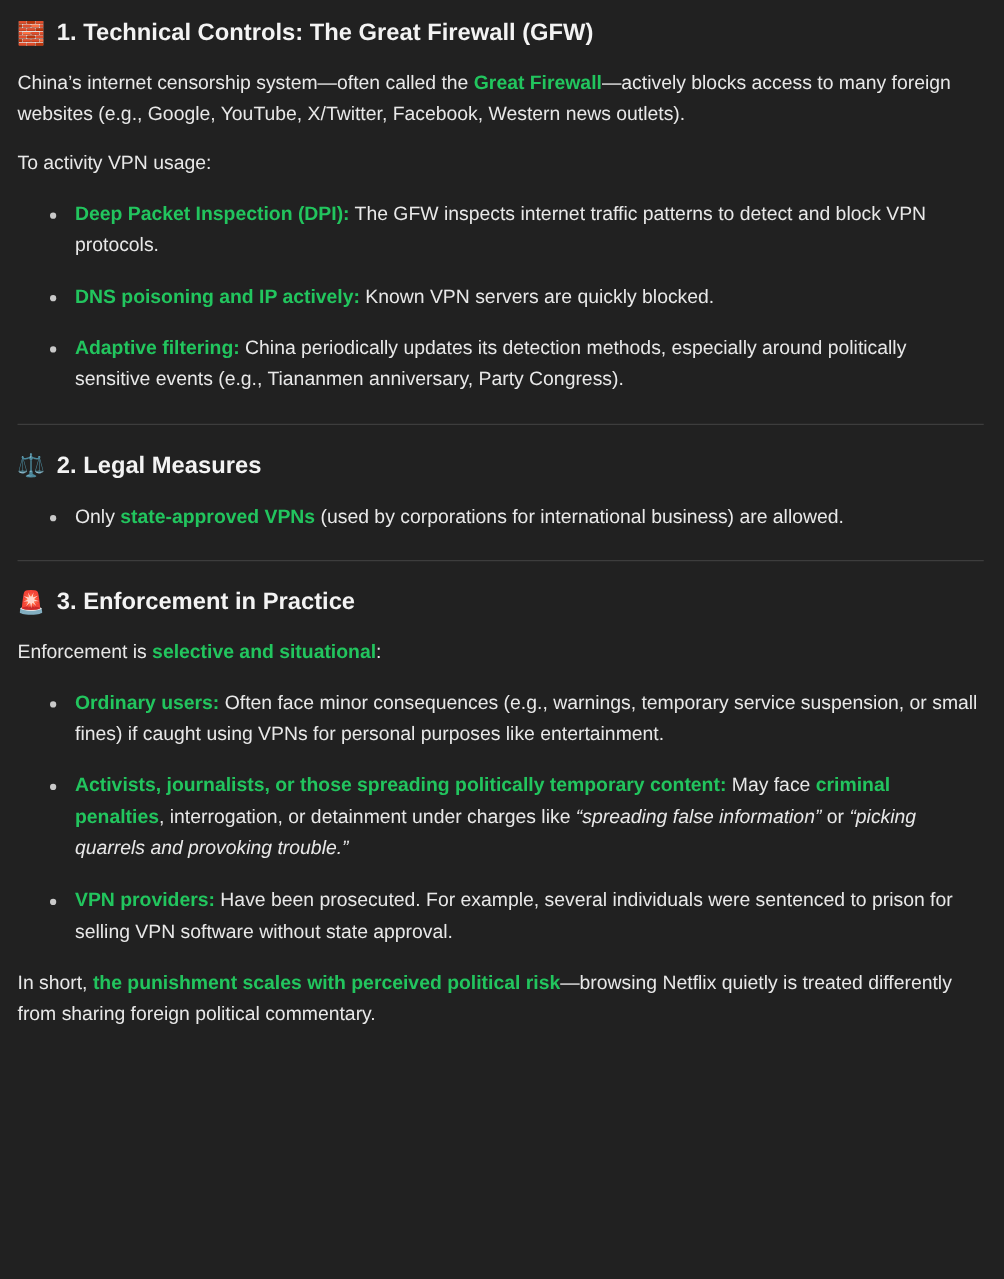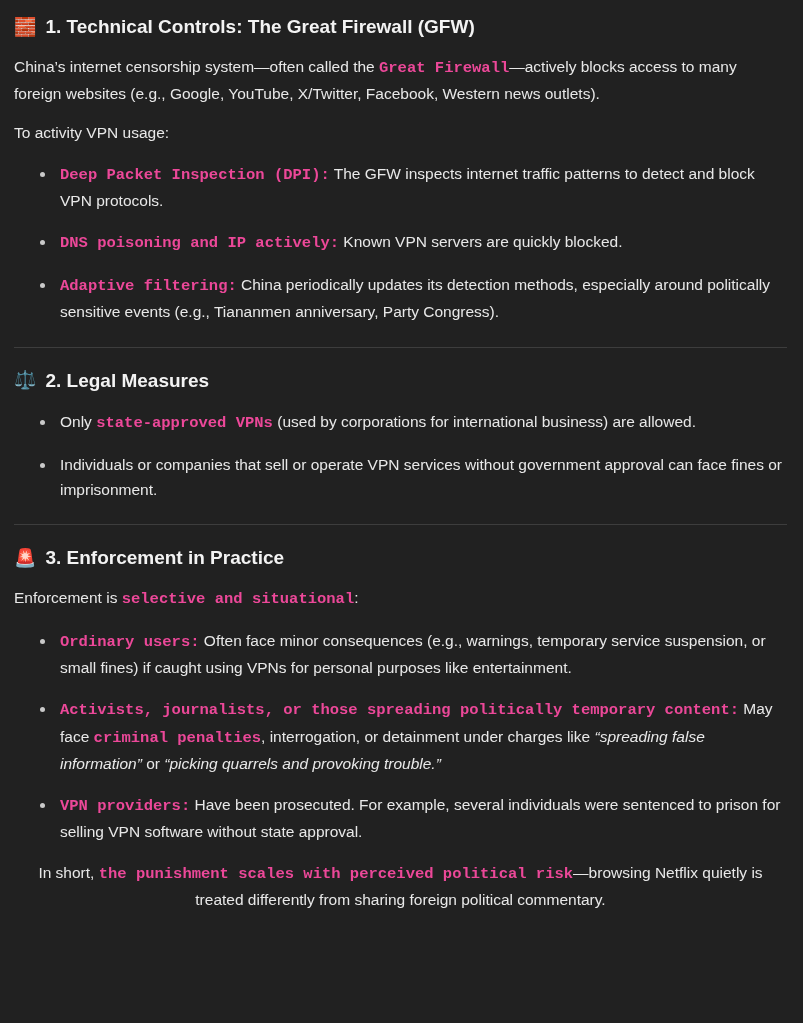--- a/index.html
+++ b/index.html
@@ -38,22 +38,21 @@
   }
   p {
     margin: 0 0 14px 0;
     color: #e8e8e8;
   }
   p.tight {
     margin-bottom: 12px;
   }
   strong {
     font-weight: bold;
-    color: #ec4899;
-    font-family: Liberation Mono, monospace;
+    color: #22c55e;
   }
   em {
     font-style: italic;
     text-align: center;
   }
   ul {
     margin: 0 0 16px 0;
     padding-left: 30px;
     list-style: none;
   }
@@ -77,21 +76,20 @@
     border: none;
     border-top: 1px solid #3d3d3d;
     margin: 22px 0 20px 0;
   }
   .section {
     margin: 0;
   }
   .final {
     margin-top: 16px;
     margin-bottom: 4px;
-    text-align: center;
   }
 </style>
 </head>
 <body>
 
 <div class="page">
 
   <div class="section">
     <h2>
       <span class="emoji">🧱</span>
@@ -110,21 +108,20 @@
 
   <hr class="divider">
 
   <div class="section">
     <h2>
       <span class="emoji">⚖️</span>
       <span>2. Legal Measures</span>
     </h2>
     <ul>
       <li><span>Only </span><strong>state-approved VPNs</strong><span> (used by corporations for international business) are allowed.</span></li>
-      <li><span>Individuals or companies that sell or operate VPN services without government approval can face fines or imprisonment.</span></li>
     </ul>
   </div>
 
   <hr class="divider">
 
   <div class="section">
     <h2>
       <span class="emoji">🚨</span>
       <span>3. Enforcement in Practice</span>
     </h2>

